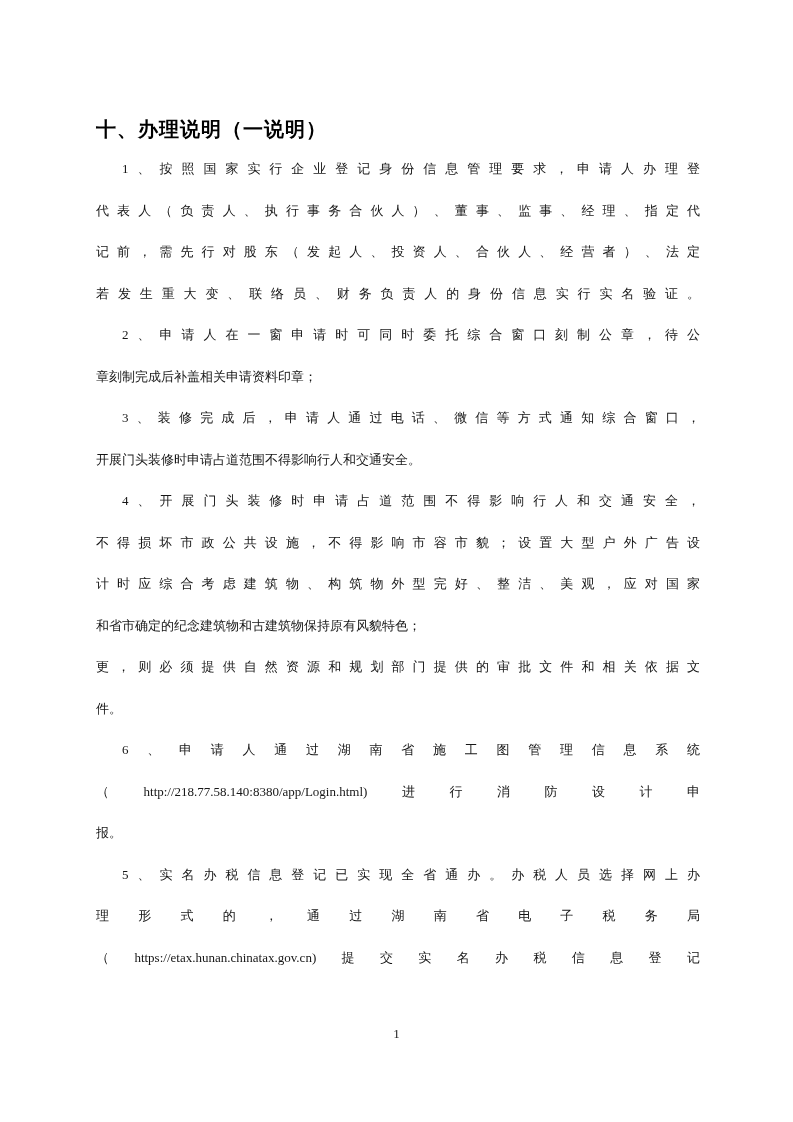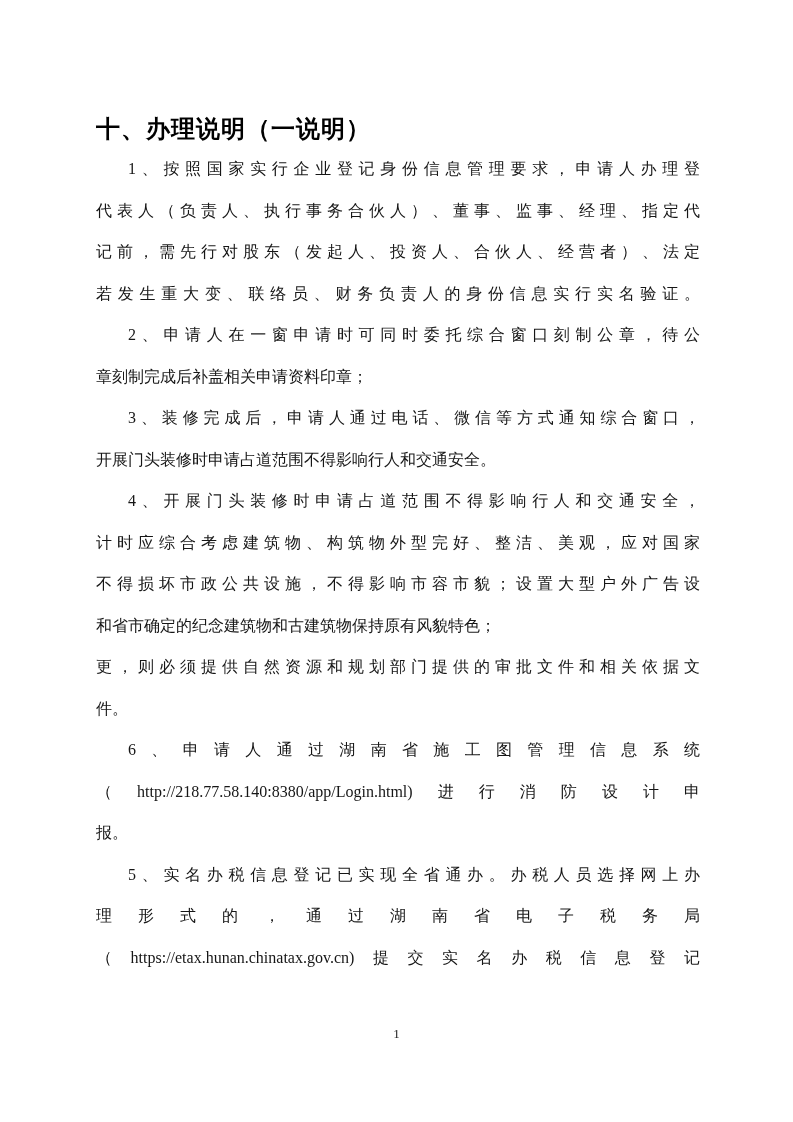--- a/index.html
+++ b/index.html
@@ -20,21 +20,21 @@
     left: 0; top: 0;
     width: 793px;
     height: 1122px;
     background: #ffffff;
   }
   .heading {
     position: absolute;
     left: 96px;
     top: 112px;
     margin: 0;
-    font-size: 24px;
+    font-size: 20px;
     line-height: 34px;
     white-space: nowrap;
     letter-spacing: 1px;
     color: #000000;
   }
   .h-prefix {
     font-family: "Liberation Serif", "DejaVu Serif", serif;
     font-weight: 600;
   }
   .h-title {
@@ -44,21 +44,21 @@
   .content {
     position: absolute;
     left: 96px;
     top: 148px;
     width: 604px;
   }
   .para {
     margin: 0;
   }
   .line {
-    font-size: 16px;
+    font-size: 13px;
     height: 41.5px;
     line-height: 41.5px;
     text-align: justify;
     color: #161616;
   }
   .line.fill {
     text-align-last: justify;
   }
   .line.indent {
     text-indent: 2em;
@@ -95,22 +95,22 @@
       <div class="line">章刻制完成后补盖相关申请资料印章；</div>
     </div>
 
     <div class="para">
       <div class="line indent fill">3、装修完成后，申请人通过电话、微信等方式通知综合窗口，</div>
       <div class="line">开展门头装修时申请占道范围不得影响行人和交通安全。</div>
     </div>
 
     <div class="para">
       <div class="line indent fill">4、开展门头装修时申请占道范围不得影响行人和交通安全，</div>
+      <div class="line fill">不得损坏市政公共设施，不得影响市容市貌；设置大型户外广告设</div>
       <div class="line fill">计时应综合考虑建筑物、构筑物外型完好、整洁、美观，应对国家</div>
-      <div class="line fill">不得损坏市政公共设施，不得影响市容市貌；设置大型户外广告设</div>
       <div class="line">和省市确定的纪念建筑物和古建筑物保持原有风貌特色；</div>
     </div>
 
     <div class="para">
       <div class="line fill">更，则必须提供自然资源和规划部门提供的审批文件和相关依据文</div>
       <div class="line">件。</div>
     </div>
 
     <div class="para">
       <div class="line indent fill">6、申请人通过湖南省施工图管理信息系统</div>

